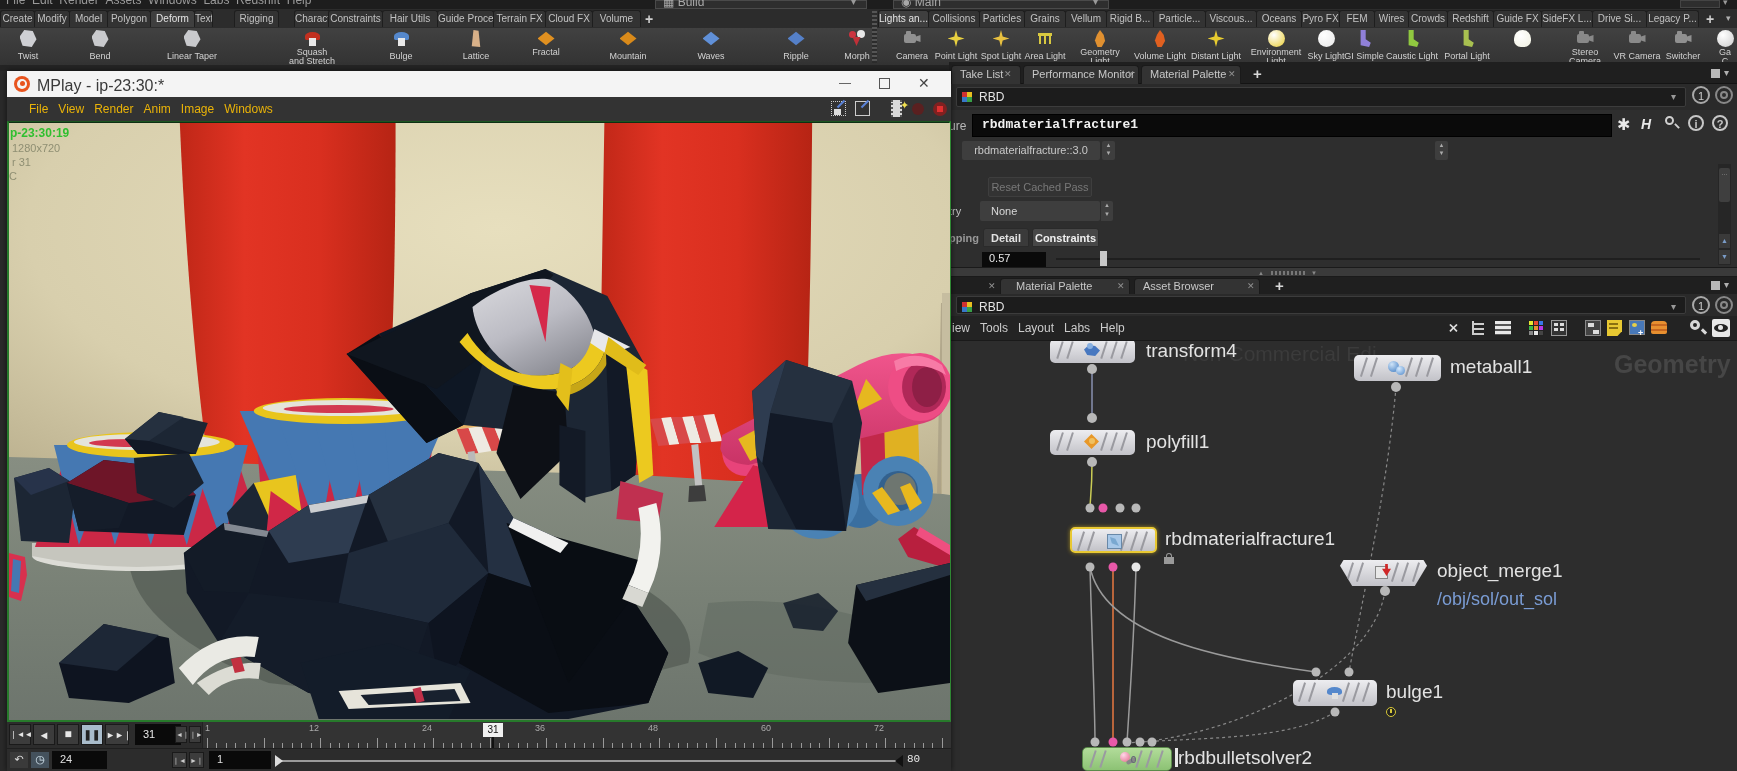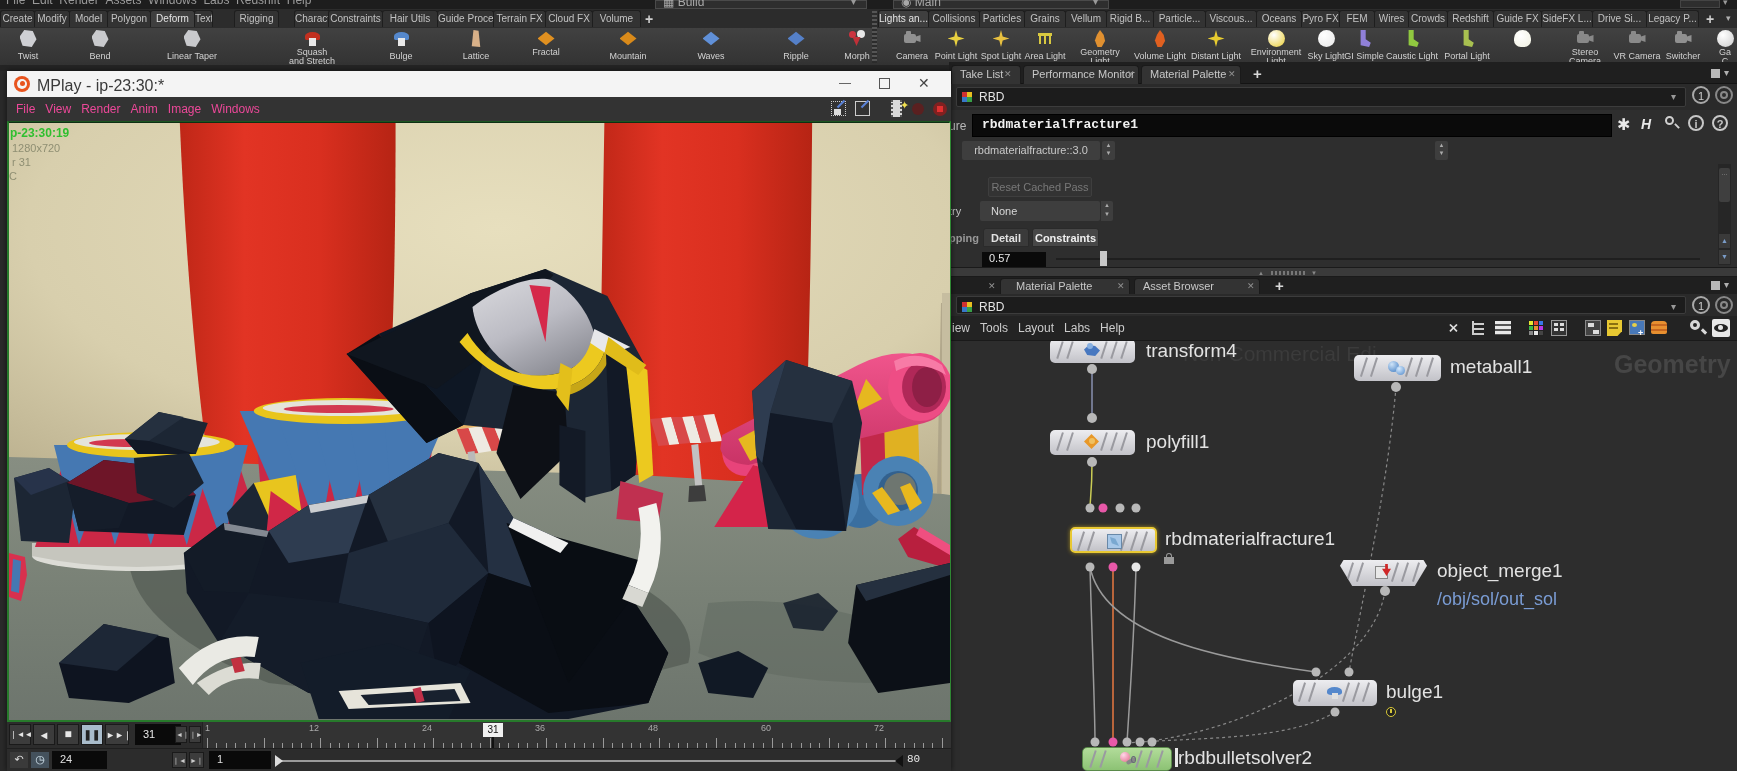--- a/index.html
+++ b/index.html
@@ -491,21 +491,21 @@
     <div class="abs" style="left:7px;top:5px;width:16px;height:16px;border-radius:50%;background:#e8541e"></div>
     <div class="abs" style="left:10px;top:8px;width:10px;height:10px;border-radius:50%;background:#f4f4f4"></div>
     <div class="abs" style="left:13px;top:10px;width:5px;height:5px;border-radius:50%;background:#e8541e"></div>
     <div class="abs" style="left:30px;top:6px;color:#3a3a3a;font-size:16px">MPlay - ip-23:30:*</div>
     <div class="abs" style="left:832px;top:12px;width:12px;height:1px;background:#666"></div>
     <div class="abs" style="left:872px;top:7px;width:11px;height:11px;border:1px solid #555"></div>
     <div class="abs" style="left:911px;top:4px;color:#444;font-size:14px;font-weight:300">✕</div>
   </div>
 
   <div class="abs" style="left:0;top:26px;width:944px;height:24px;background:#333333">
-    <div class="abs" style="left:9px;top:5px;color:#ec4899;font-size:12px">File&nbsp;&nbsp;&nbsp;View&nbsp;&nbsp;&nbsp;Render&nbsp;&nbsp;&nbsp;Anim&nbsp;&nbsp;&nbsp;Image&nbsp;&nbsp;&nbsp;Windows</div>
+    <div class="abs" style="left:22px;top:5px;color:#eab308;font-size:12px">File&nbsp;&nbsp;&nbsp;View&nbsp;&nbsp;&nbsp;Render&nbsp;&nbsp;&nbsp;Anim&nbsp;&nbsp;&nbsp;Image&nbsp;&nbsp;&nbsp;Windows</div>
     <div class="abs" style="left:824px;top:4px;width:15px;height:15px;border:1px dotted #ccc"></div>
     <div class="abs" style="left:827px;top:12px;width:7px;height:6px;background:#ddd"></div>
     <div class="abs" style="left:829px;top:6px;width:10px;height:2px;background:#5a82d8;transform:rotate(-45deg)"></div>
     <div class="abs" style="left:848px;top:4px;width:15px;height:15px;border:1px solid #ccc"></div>
     <div class="abs" style="left:853px;top:6px;width:10px;height:2px;background:#5a82d8;transform:rotate(-45deg)"></div>
     <div class="abs" style="left:884px;top:3px;width:11px;height:17px;background:#d8d8d8;border-left:2px dotted #555;border-right:2px dotted #555"></div>
     <div class="abs" style="left:893px;top:2px;color:#f0e050;font-size:11px">✦</div>
     <div class="abs" style="left:905px;top:6px;width:12px;height:12px;border-radius:50%;background:#5a2020"></div>
     <div class="abs" style="left:926px;top:5px;width:14px;height:14px;border-radius:50%;background:#802020"></div>
     <div class="abs" style="left:930px;top:9px;width:6px;height:6px;background:#e03030"></div>

